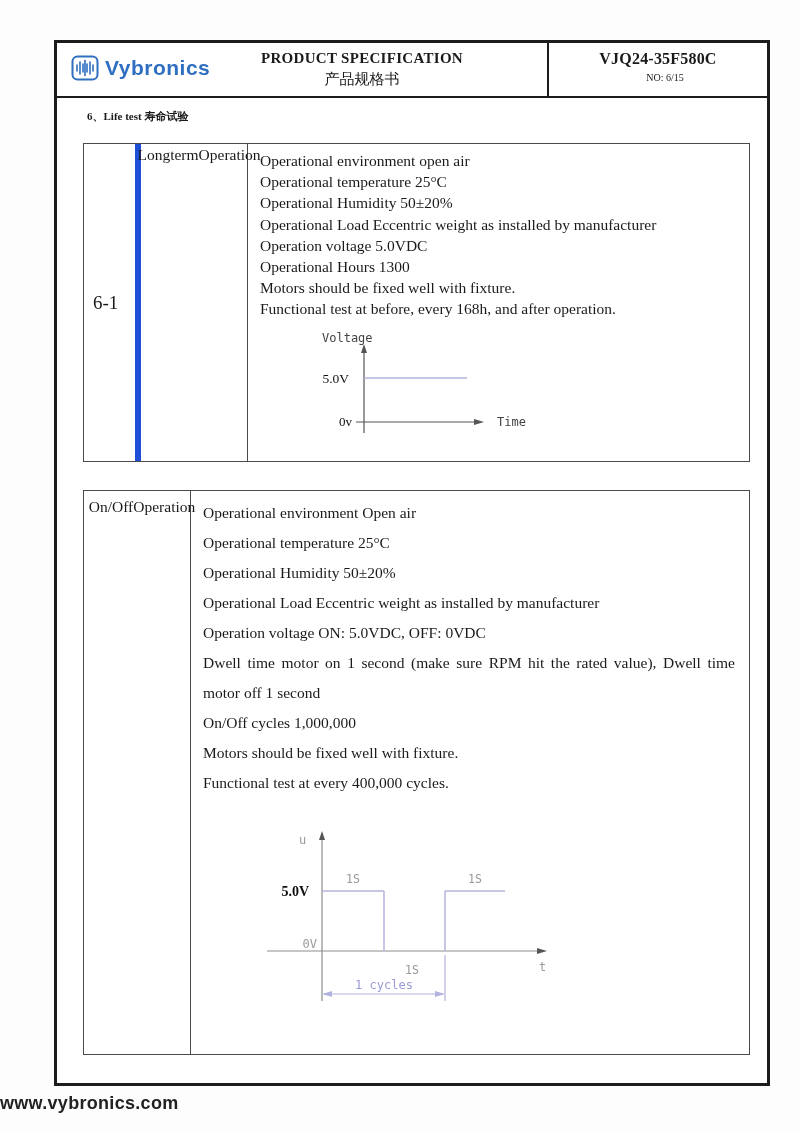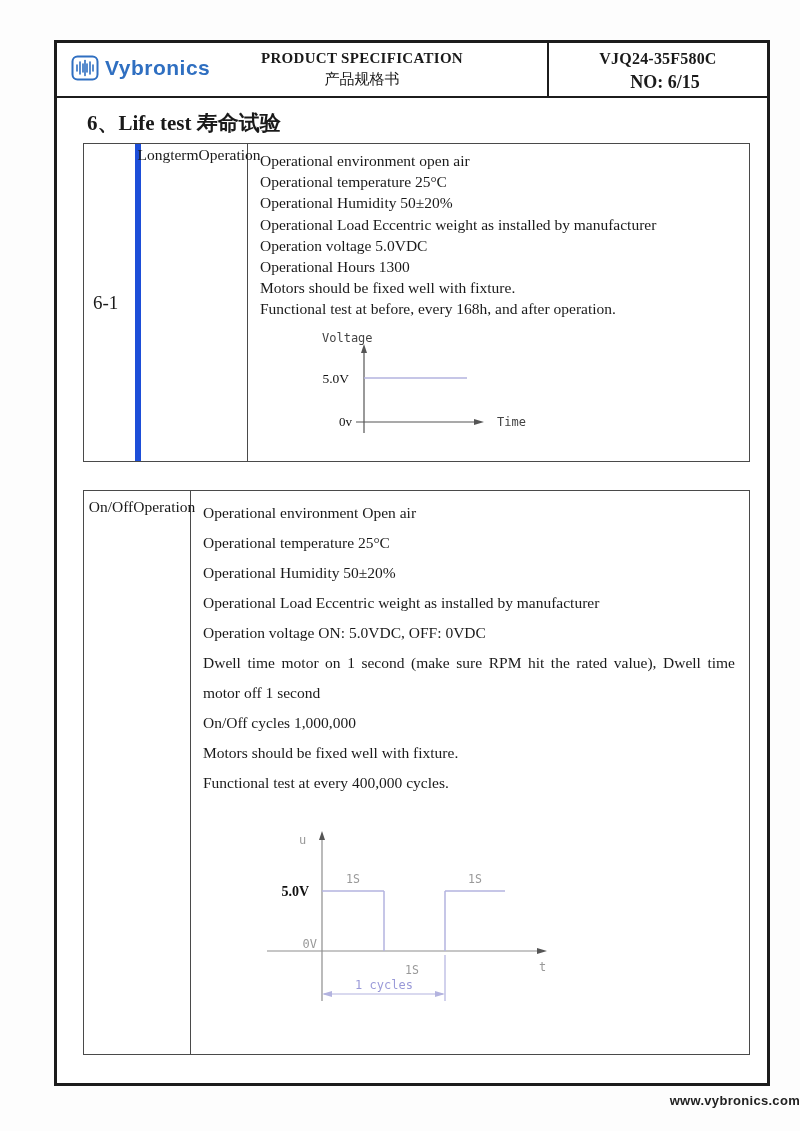--- a/index.html
+++ b/index.html
@@ -15,44 +15,44 @@
   
   .header{position:absolute;left:0;top:0;width:100%;height:53px;border-bottom:2px solid #1c1c1c;}
   .header-divider{position:absolute;left:490px;top:0;height:53px;width:0;border-left:2px solid #1c1c1c;}
   .logo{position:absolute;left:14px;top:12px;display:flex;align-items:center;gap:6px;}
   .logo-text{font-family:"Liberation Sans",sans-serif;font-weight:bold;font-size:21px;color:#2f6fc1;letter-spacing:.5px;}
   .header-center{position:absolute;left:120px;top:0;width:370px;height:37px;text-align:center;}
   .header-center .en{font-weight:bold;font-size:15px;margin-top:7px;letter-spacing:.3px;}
   .header-center .cn{font-size:15px;margin-top:3px;}
   .header-right{position:absolute;left:492px;top:0;right:0;height:53px;text-align:center;}
   .header-right .pn{font-weight:bold;font-size:16px;margin-top:7px;letter-spacing:.2px;}
-  .header-right .no{font-weight:bold;font-size:18px;margin-top:4px;padding-left:14px;}
+  .header-right .no{font-weight:normal;font-size:10px;margin-top:4px;padding-left:14px;}
   
-  .section-title{position:absolute;left:30px;top:66px;font-weight:bold;font-size:21px;}
+  .section-title{position:absolute;left:30px;top:66px;font-weight:bold;font-size:11px;}
   
   .spec-table{position:absolute;left:26px;width:665px;display:flex;border:1px solid #4a4a4a;background:#fff;}
   .t1{top:100px;height:317px;}
   .t2{top:447px;height:563px;}
   .col{box-sizing:border-box;}
   .col-id{width:57px;border-right:6px solid #1d4ed8;display:flex;align-items:center;padding-left:9px;font-size:19px;}
   .col-name{width:107px;border-right:1px solid #4a4a4a;display:flex;flex-direction:row;justify-content:center;padding-left:10px;font-size:15.5px;}
   .t1 .col-name .nm-line{line-height:21px;}
   .t2 .col-name .nm-line{line-height:31px;}
   .col-body{flex:1;position:relative;font-size:15.5px;}
   .t1 .col-body .txt{padding:6px 0 0 12px;}
   .t1 .col-body .line{line-height:21.2px;white-space:nowrap;}
   .t2 .col-body .txt{padding:7px 14px 0 12px;}
   .t2 .col-body .line{line-height:30px;}
   .t2 .col-body .line.justify{text-align:justify;}
   .diagram-svg{position:absolute;left:0;top:0;pointer-events:none;}
   svg text{font-family:"DejaVu Sans Mono",monospace;}
   svg .serif-lbl{font-family:"Liberation Serif",serif;}
   
-  .footer{position:absolute;left:0;top:1093px;width:800px;text-align:right;
-    font-family:"Liberation Sans",sans-serif;font-weight:bold;font-size:13px;color:#222;letter-spacing:.3px;}
+  .footer{position:absolute;left:0;top:1093px;width:800px;text-align:left;
+    font-family:"Liberation Sans",sans-serif;font-weight:bold;font-size:18px;color:#222;letter-spacing:.3px;}
 </style>
 </head>
 <body>
 
 <div class="page-border">
 
   <div class="header">
     <div class="logo">
       <svg width="28" height="26" viewBox="0 0 28 26">
         <rect x="1.5" y="1.5" width="25" height="23" rx="5" fill="none" stroke="#2f6fc1" stroke-width="2"></rect>

